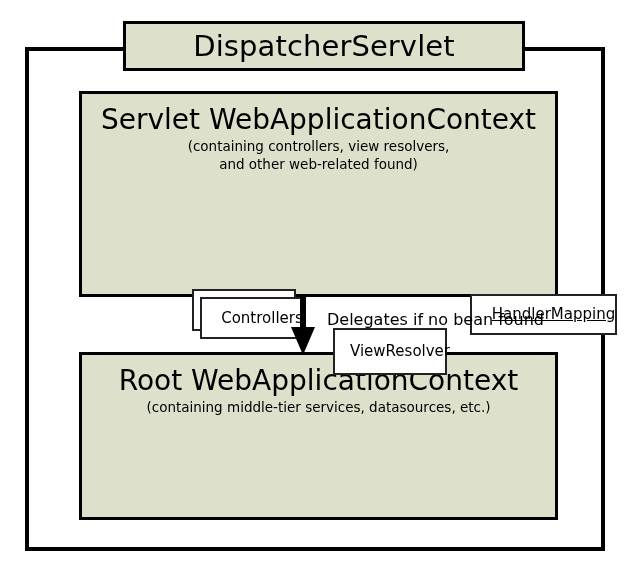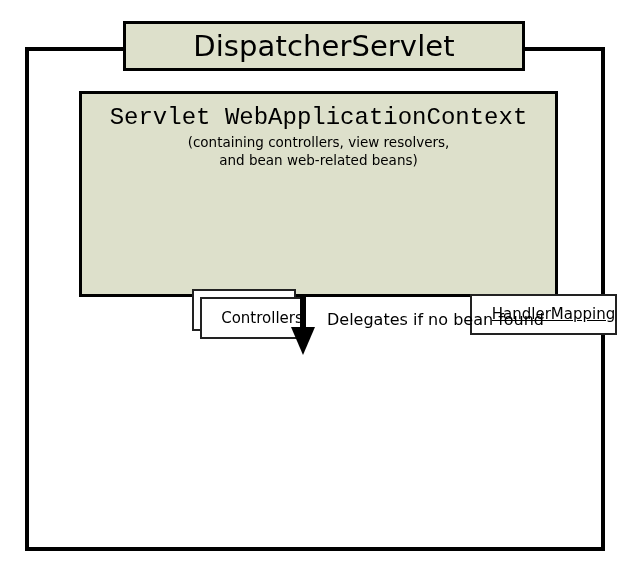--- a/index.html
+++ b/index.html
@@ -74,25 +74,24 @@
   }
   #root-context {
     left: 79px;
     top: 352px;
     width: 479px;
     height: 168px;
   }
 
   .panel-heading {
     text-align: center;
-    font-size: 24px;
+    font-size: 28px;
     line-height: 1.05;
     margin-top: 11px;
     white-space: nowrap;
-    font-family: Liberation Mono, monospace;
   }
   .panel-sub {
     text-align: center;
     font-size: 13.5px;
     line-height: 1.32;
     margin-top: 4px;
   }
   .panel-sub .sub-line {
     display: block;
     white-space: nowrap;
@@ -157,34 +156,44 @@
   <div class="outer-frame"></div>
 
   <div class="title-chip">
     <span class="title-text">DispatcherServlet</span>
   </div>
 
   <div class="context-panel" id="servlet-context">
     <div class="panel-heading">Servlet WebApplicationContext</div>
     <div class="panel-sub">
       <span class="sub-line">(containing controllers, view resolvers,</span>
-      <span class="sub-line">and bean web-related beans)</span>
+      <span class="sub-line">and other web-related found)</span>
     </div>
 
     <div class="bean-stack-back" id="box-controllers-back"></div>
     <div class="bean-box" id="box-controllers">
       <span class="bean-label">Controllers</span>
     </div>
 
+    <div class="bean-box" id="box-viewresolver">
+      <span class="bean-label">ViewResolver</span>
+    </div>
 
     <div class="bean-box" id="box-handlermapping">
       <span class="bean-label">HandlerMapping</span>
     </div>
   </div>
 
   <svg class="delegate-arrow" viewBox="0 0 30 58">
     <line x1="15" y1="0" x2="15" y2="38" stroke="#000000" stroke-width="6"></line>
     <polygon points="15,58 3,30 27,30" fill="#000000"></polygon>
   </svg>
   <div class="delegate-label">Delegates if no bean found</div>
 
+  <div class="context-panel" id="root-context">
+    <div class="panel-heading">Root WebApplicationContext</div>
+    <div class="panel-sub">
+      <span class="sub-line">(containing middle-tier services, datasources, etc.)</span>
+    </div>
+
+  </div>
 
 </div>
 
 </body></html>

